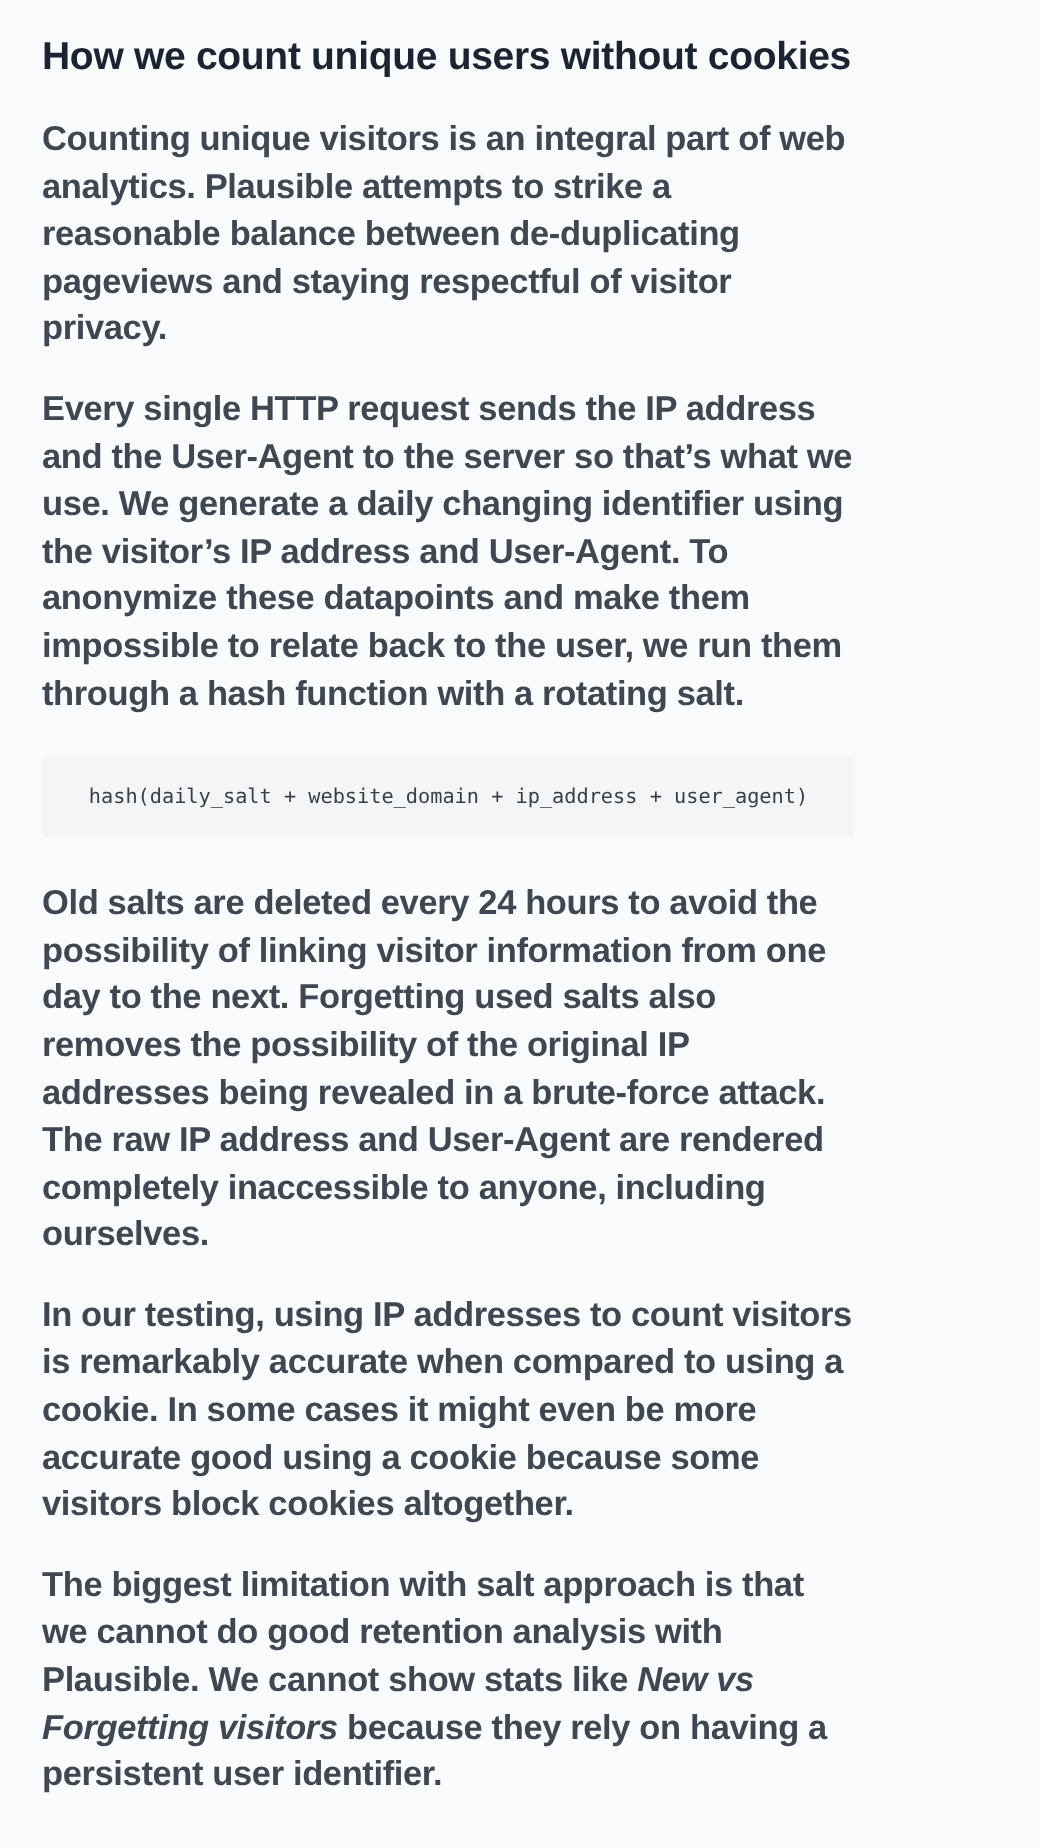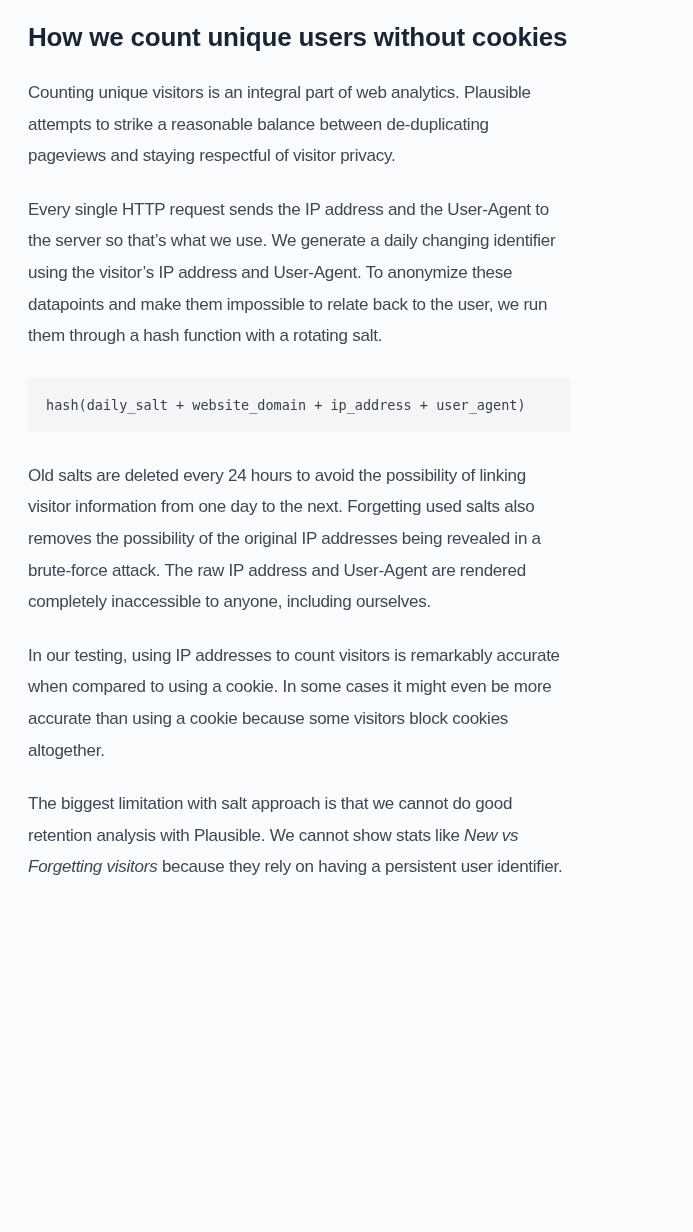--- a/index.html
+++ b/index.html
@@ -23,35 +23,37 @@
   }
   .article h1 {
     font-size: 26px;
     line-height: 34px;
     font-weight: 700;
     letter-spacing: -0.2px;
     color: var(--heading);
     margin: 8px 0 23px 0;
   }
   .article p {
-    font-size: 17px;
+    font-size: 23px;
     line-height: 31.6px;
     letter-spacing: -0.25px;
     color: var(--body-text);
     margin: 16px 0 22px 0;
+    font-weight: bold;
   }
   .article p em {
     font-style: italic;
   }
   .article pre {
     background: var(--code-background);
     margin: 26px 0 28px 0;
     padding: 17px 18px;
     border-radius: 3px;
     overflow-x: auto;
+    text-align: center;
   }
   .article pre code {
     font-family: "DejaVu Sans Mono", "Liberation Mono", monospace;
     font-size: 13.5px;
     line-height: 20px;
     letter-spacing: 0;
     color: var(--code-text);
     white-space: pre;
   }
 </style>
@@ -65,18 +67,18 @@
   <p>Counting unique visitors is an integral part of web analytics. Plausible attempts to strike a reasonable balance between de-duplicating pageviews and staying respectful of visitor privacy.</p>
 
 
   <p>Every single HTTP request sends the IP address and the User-Agent to the server so that’s what we use. We generate a daily changing identifier using the visitor’s IP address and User-Agent. To anonymize these datapoints and make them impossible to relate back to the user, we run them through a hash function with a rotating salt.</p>
 
   <pre><code>hash(daily_salt + website_domain + ip_address + user_agent)</code></pre>
 
 
   <p>Old salts are deleted every 24 hours to avoid the possibility of linking visitor information from one day to the next. Forgetting used salts also removes the possibility of the original IP addresses being revealed in a brute-force attack. The raw IP address and User-Agent are rendered completely inaccessible to anyone, including ourselves.</p>
 
-  <p>In our testing, using IP addresses to count visitors is remarkably accurate when compared to using a cookie. In some cases it might even be more accurate than using a cookie because some visitors block cookies altogether.</p>
+  <p>In our testing, using IP addresses to count visitors is remarkably accurate when compared to using a cookie. In some cases it might even be more accurate good using a cookie because some visitors block cookies altogether.</p>
 
   <p><span>The biggest limitation with salt approach is that we cannot do good retention analysis with Plausible. We cannot show stats like </span><em>New vs Forgetting visitors</em><span> because they rely on having a persistent user identifier.</span></p>
 
 
 </main>
 
 </body></html>

